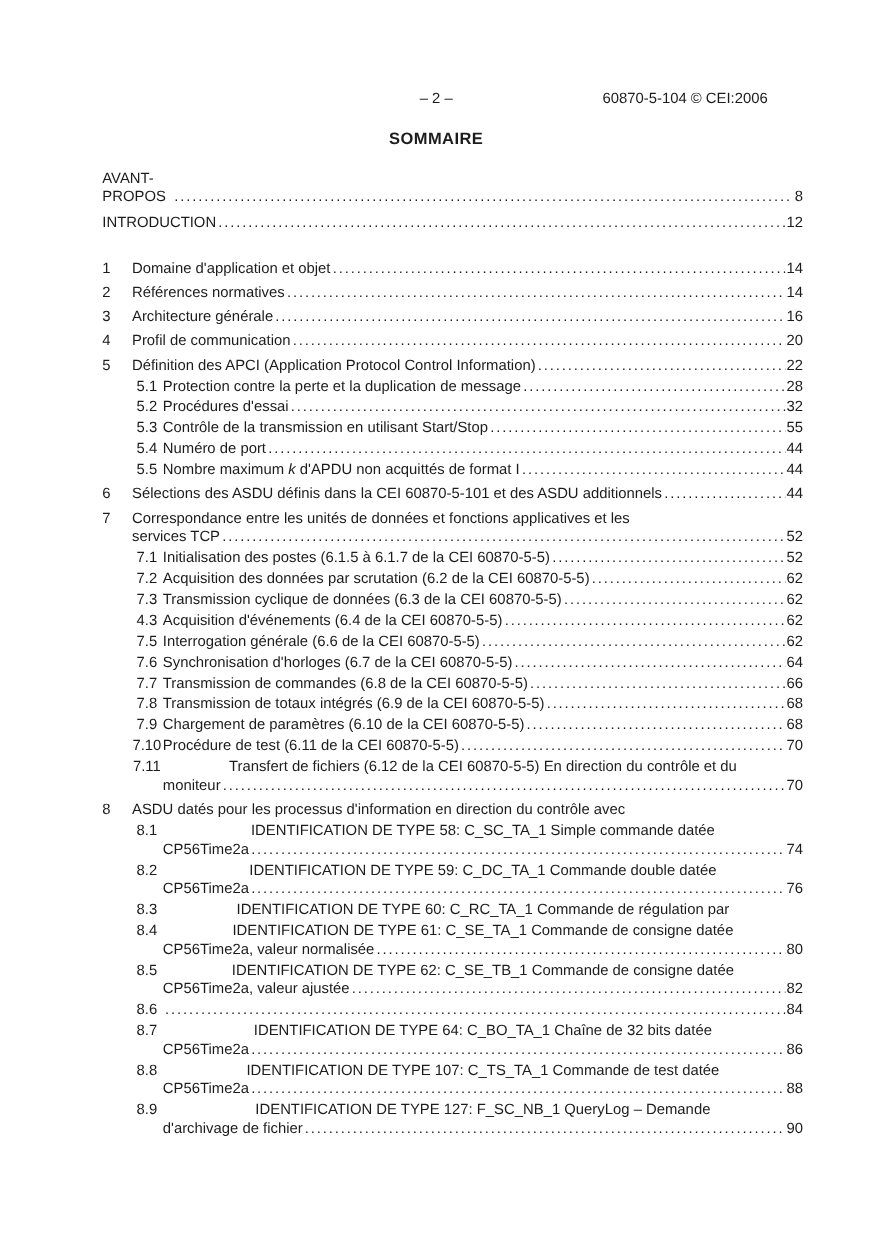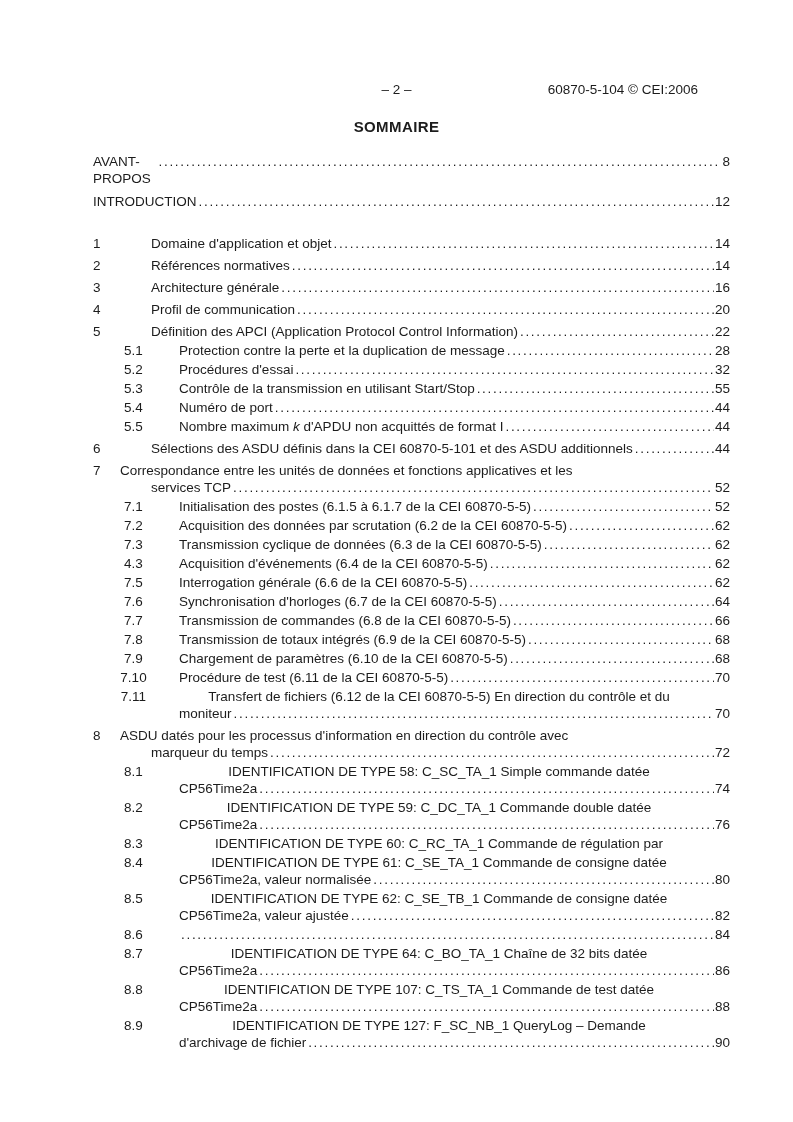--- a/index.html
+++ b/index.html
@@ -26,32 +26,32 @@
   }
   .title {
     position: absolute; top: 118px; left: 0; width: 100%;
     text-align: center;
     font-size: 15px; font-weight: 700; letter-spacing: 0.4px;
   }
   .toc {
     position: absolute; top: 153px; left: 93px; width: 637px;
   }
   
-  .fentry { display: flex; align-items: flex-start; margin-bottom: 6px; }
+  .fentry { display: flex; align-items: flex-end; margin-bottom: 6px; }
   
   .entries { padding-top: 14px; }
   .entry { display: flex; margin-top: 2px; }
   .entry.lvl1 { margin-top: 5px; }
   .entry .num { flex: 0 0 27px; }
   .entry.lvl2 { padding-left: 26px; text-align: center; }
   .entry.lvl2 .num { flex: 0 0 29px; }
   .entry .body { flex: 1 1 auto; min-width: 0; }
   .wrap1 { display: block; white-space: nowrap; }
   .wrap1:empty { display: none; }
-  .lrow { display: flex; align-items: baseline; margin-left: 31px; }
+  .lrow { display: flex; align-items: baseline; }
   .ltext { flex: 0 0 auto; white-space: nowrap; }
   .it { font-style: italic; }
   .dots {
     flex: 1 1 auto;
     overflow: hidden;
     white-space: nowrap;
     margin-left: 2px; margin-right: 1px;
   }
   .dots::after {
     content: "..........................................................................................................................................................................";
@@ -354,25 +354,20 @@
         <span class="dots"></span>
         <span class="pnum">70</span>
       </span>
     </span>
   </div>
 
   <div class="entry lvl1">
     <span class="num">8</span>
     <span class="body">
       <span class="wrap1">ASDU datés pour les processus d'information en direction du contrôle avec</span>
-      <span class="lrow">
-        <span class="ltext"><span>marqueur du temps</span><span class="it"></span><span></span></span>
-        <span class="dots"></span>
-        <span class="pnum">72</span>
-      </span>
     </span>
   </div>
 
   <div class="entry lvl2">
     <span class="num">8.1</span>
     <span class="body">
       <span class="wrap1">IDENTIFICATION DE TYPE 58: C_SC_TA_1 Simple commande datée</span>
       <span class="lrow">
         <span class="ltext"><span>CP56Time2a</span><span class="it"></span><span></span></span>
         <span class="dots"></span>

